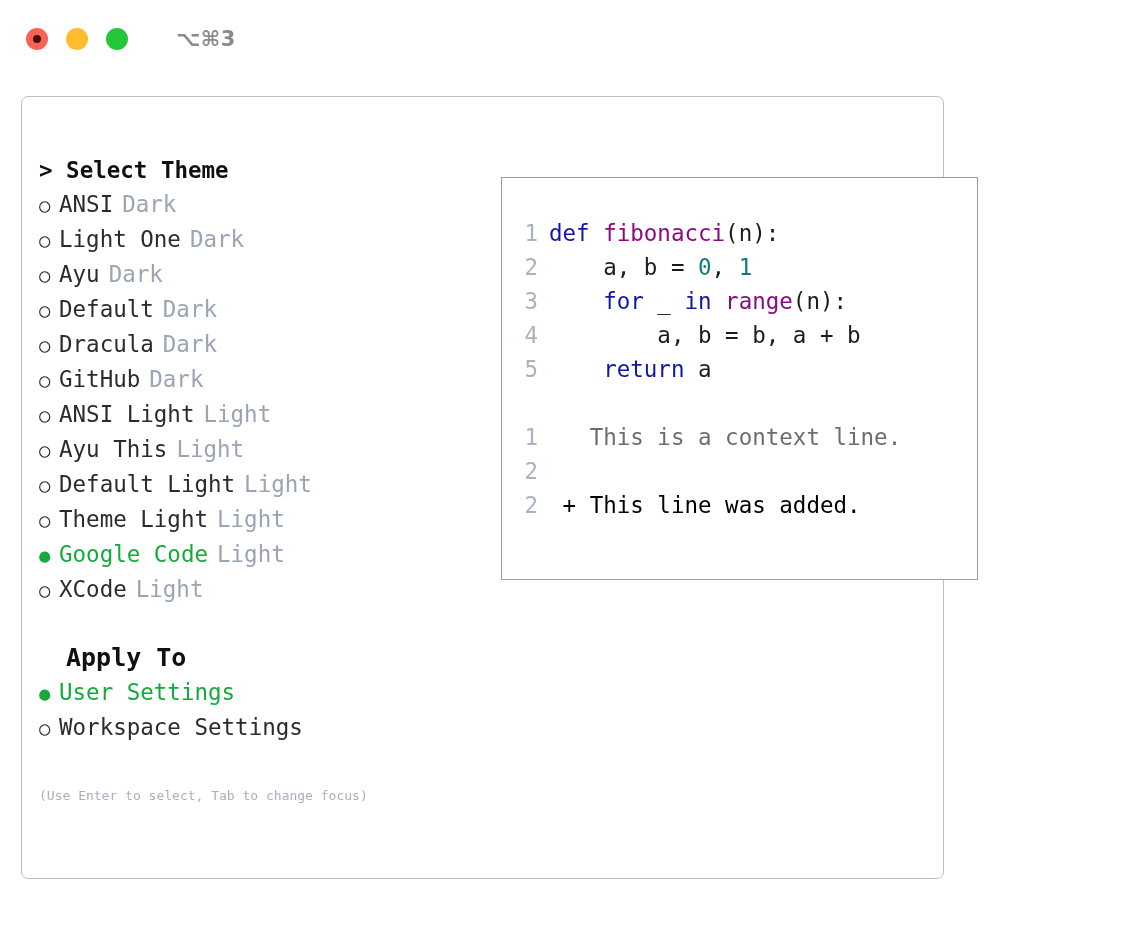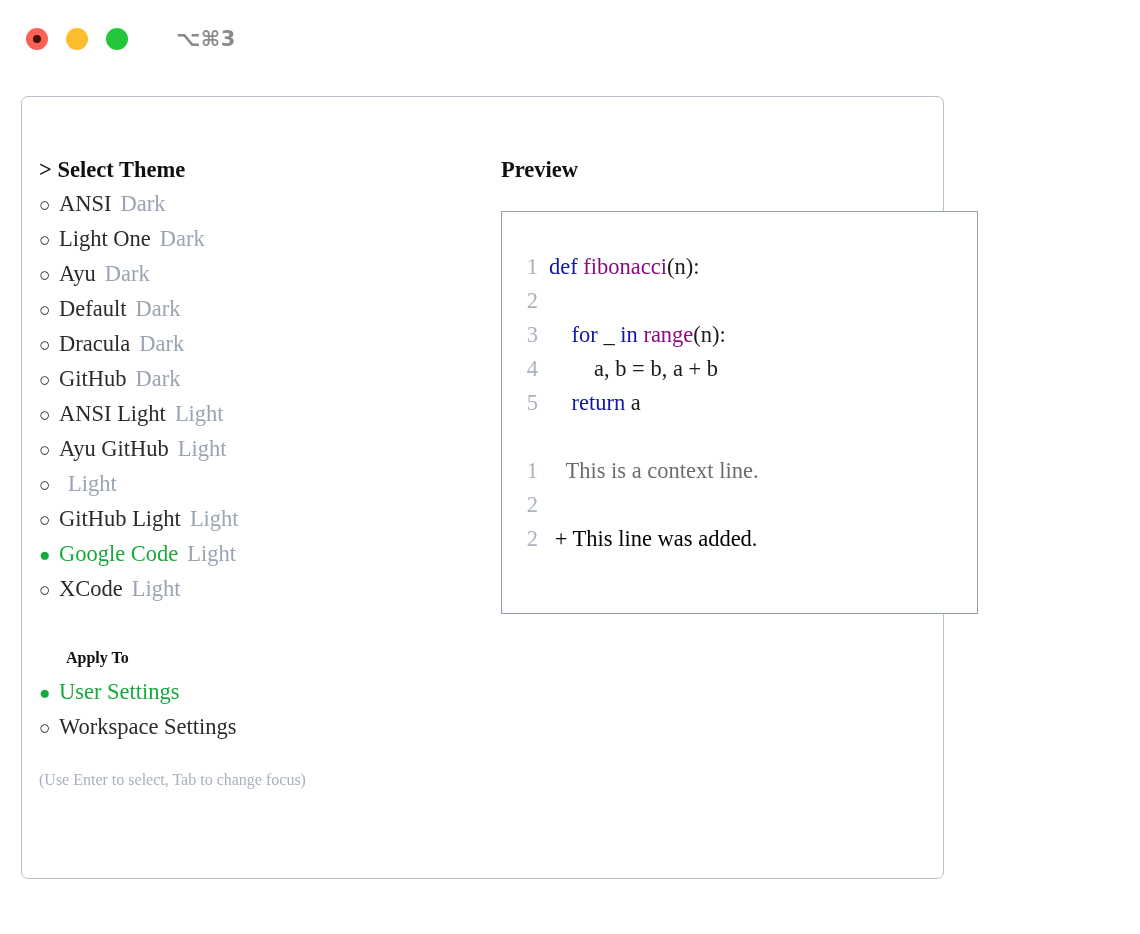--- a/index.html
+++ b/index.html
@@ -72,21 +72,20 @@
   #main-panel {
     position: absolute;
     left: 21px;
     top: 96px;
     width: 923px;
     height: 783px;
     border: 1.5px solid #b9c0cb;
     border-radius: 7px;
     box-sizing: border-box;
     background: #ffffff;
-    font-family: Liberation Serif, serif;
   }
 
   
   #theme-column {
     position: absolute;
     left: 17px;
     top: 56px;
     width: 440px;
   }
   #preview-column {
@@ -125,31 +124,31 @@
   .opt-label.selected { color: #17a93c; }
   .opt-tag {
     color: #9aa4b2;
     margin-left: 9px;
     text-align: right;
   }
 
   .spacer-block { height: 34px; }
 
   #apply-to-title {
-    font-size: 16px;
+    font-size: 25px;
     font-weight: bold;
     color: #101010;
     line-height: 34px;
     padding-left: 27px;
     white-space: pre;
   }
 
   #hint-text {
-    margin-top: 18px;
-    font-size: 16px;
+    margin-top: 34px;
+    font-size: 13px;
     line-height: 34px;
     color: #a8b0bd;
     width: 410px;
     white-space: pre-wrap;
   }
 
   
   #preview-title {
     font-size: 22.5px;
     font-weight: bold;
@@ -218,47 +217,46 @@
       <div class="section-title">&gt; Select Theme</div>
 
       <div id="theme-list">
           <div class="option-row"><span class="bullet">○</span><span class="opt-label">ANSI</span><span class="opt-tag">Dark</span></div>
           <div class="option-row"><span class="bullet">○</span><span class="opt-label">Light One</span><span class="opt-tag">Dark</span></div>
           <div class="option-row"><span class="bullet">○</span><span class="opt-label">Ayu</span><span class="opt-tag">Dark</span></div>
           <div class="option-row"><span class="bullet">○</span><span class="opt-label">Default</span><span class="opt-tag">Dark</span></div>
           <div class="option-row"><span class="bullet">○</span><span class="opt-label">Dracula</span><span class="opt-tag">Dark</span></div>
           <div class="option-row"><span class="bullet">○</span><span class="opt-label">GitHub</span><span class="opt-tag">Dark</span></div>
           <div class="option-row"><span class="bullet">○</span><span class="opt-label">ANSI Light</span><span class="opt-tag">Light</span></div>
-          <div class="option-row"><span class="bullet">○</span><span class="opt-label">Ayu GitHub</span><span class="opt-tag">Light</span></div>
-          <div class="option-row"><span class="bullet">○</span><span class="opt-tag">Light</span></div>
-          <div class="option-row"><span class="bullet">○</span><span class="opt-label">GitHub Light</span><span class="opt-tag">Light</span></div>
+          <div class="option-row"><span class="bullet">○</span><span class="opt-label">Ayu This</span><span class="opt-tag">Light</span></div>
+          <div class="option-row"><span class="bullet">○</span><span class="opt-label">Default Light</span><span class="opt-tag">Light</span></div>
+          <div class="option-row"><span class="bullet">○</span><span class="opt-label">Theme Light</span><span class="opt-tag">Light</span></div>
           <div class="option-row"><span class="bullet selected">●</span><span class="opt-label selected">Google Code</span><span class="opt-tag">Light</span></div>
           <div class="option-row"><span class="bullet">○</span><span class="opt-label">XCode</span><span class="opt-tag">Light</span></div>
         </div>
 
       <div class="spacer-block"></div>
 
       <div id="apply-to-title">Apply To</div>
 
       <div id="apply-to-list">
           <div class="option-row"><span class="bullet selected">●</span><span class="opt-label selected">User Settings</span></div>
           <div class="option-row"><span class="bullet">○</span><span class="opt-label">Workspace Settings</span></div>
         </div>
 
       <div id="hint-text">(Use Enter to select, Tab to change focus)</div>
     </div>
 
     <div id="preview-column">
-      <div id="preview-title">Preview</div>
 
       <div id="preview-box">
         <div id="code-area">
           <div id="code-block">
               <div class="code-line"><span class="lineno">1</span><span class="code-text"><span class="tok-kw">def </span><span class="tok-fn">fibonacci</span><span class="tok-plain">(n):</span></span></div>
-              <div class="code-line"><span class="lineno">2</span></div>
+              <div class="code-line"><span class="lineno">2</span><span class="code-text"><span class="tok-plain">    a, b = </span><span class="tok-num">0</span><span class="tok-plain">, </span><span class="tok-num">1</span></span></div>
               <div class="code-line"><span class="lineno">3</span><span class="code-text"><span class="tok-plain">    </span><span class="tok-kw">for</span><span class="tok-plain"> _ </span><span class="tok-kw">in</span><span class="tok-plain"> </span><span class="tok-fn">range</span><span class="tok-plain">(n):</span></span></div>
               <div class="code-line"><span class="lineno">4</span><span class="code-text"><span class="tok-plain">        a, b = b, a + b</span></span></div>
               <div class="code-line"><span class="lineno">5</span><span class="code-text"><span class="tok-plain">    </span><span class="tok-kw">return</span><span class="tok-plain"> a</span></span></div>
             </div>
           <div class="blank-line"></div>
           <div id="diff-block">
               <div class="code-line"><span class="lineno">1</span><span class="code-text"><span class="tok-ctx">   This is a context line.</span></span></div>
               <div class="code-line"><span class="lineno">2</span></div>
               <div class="code-line"><span class="lineno">2</span><span class="code-text"><span class="tok-add"> + This line was added.</span></span></div>
             </div>

